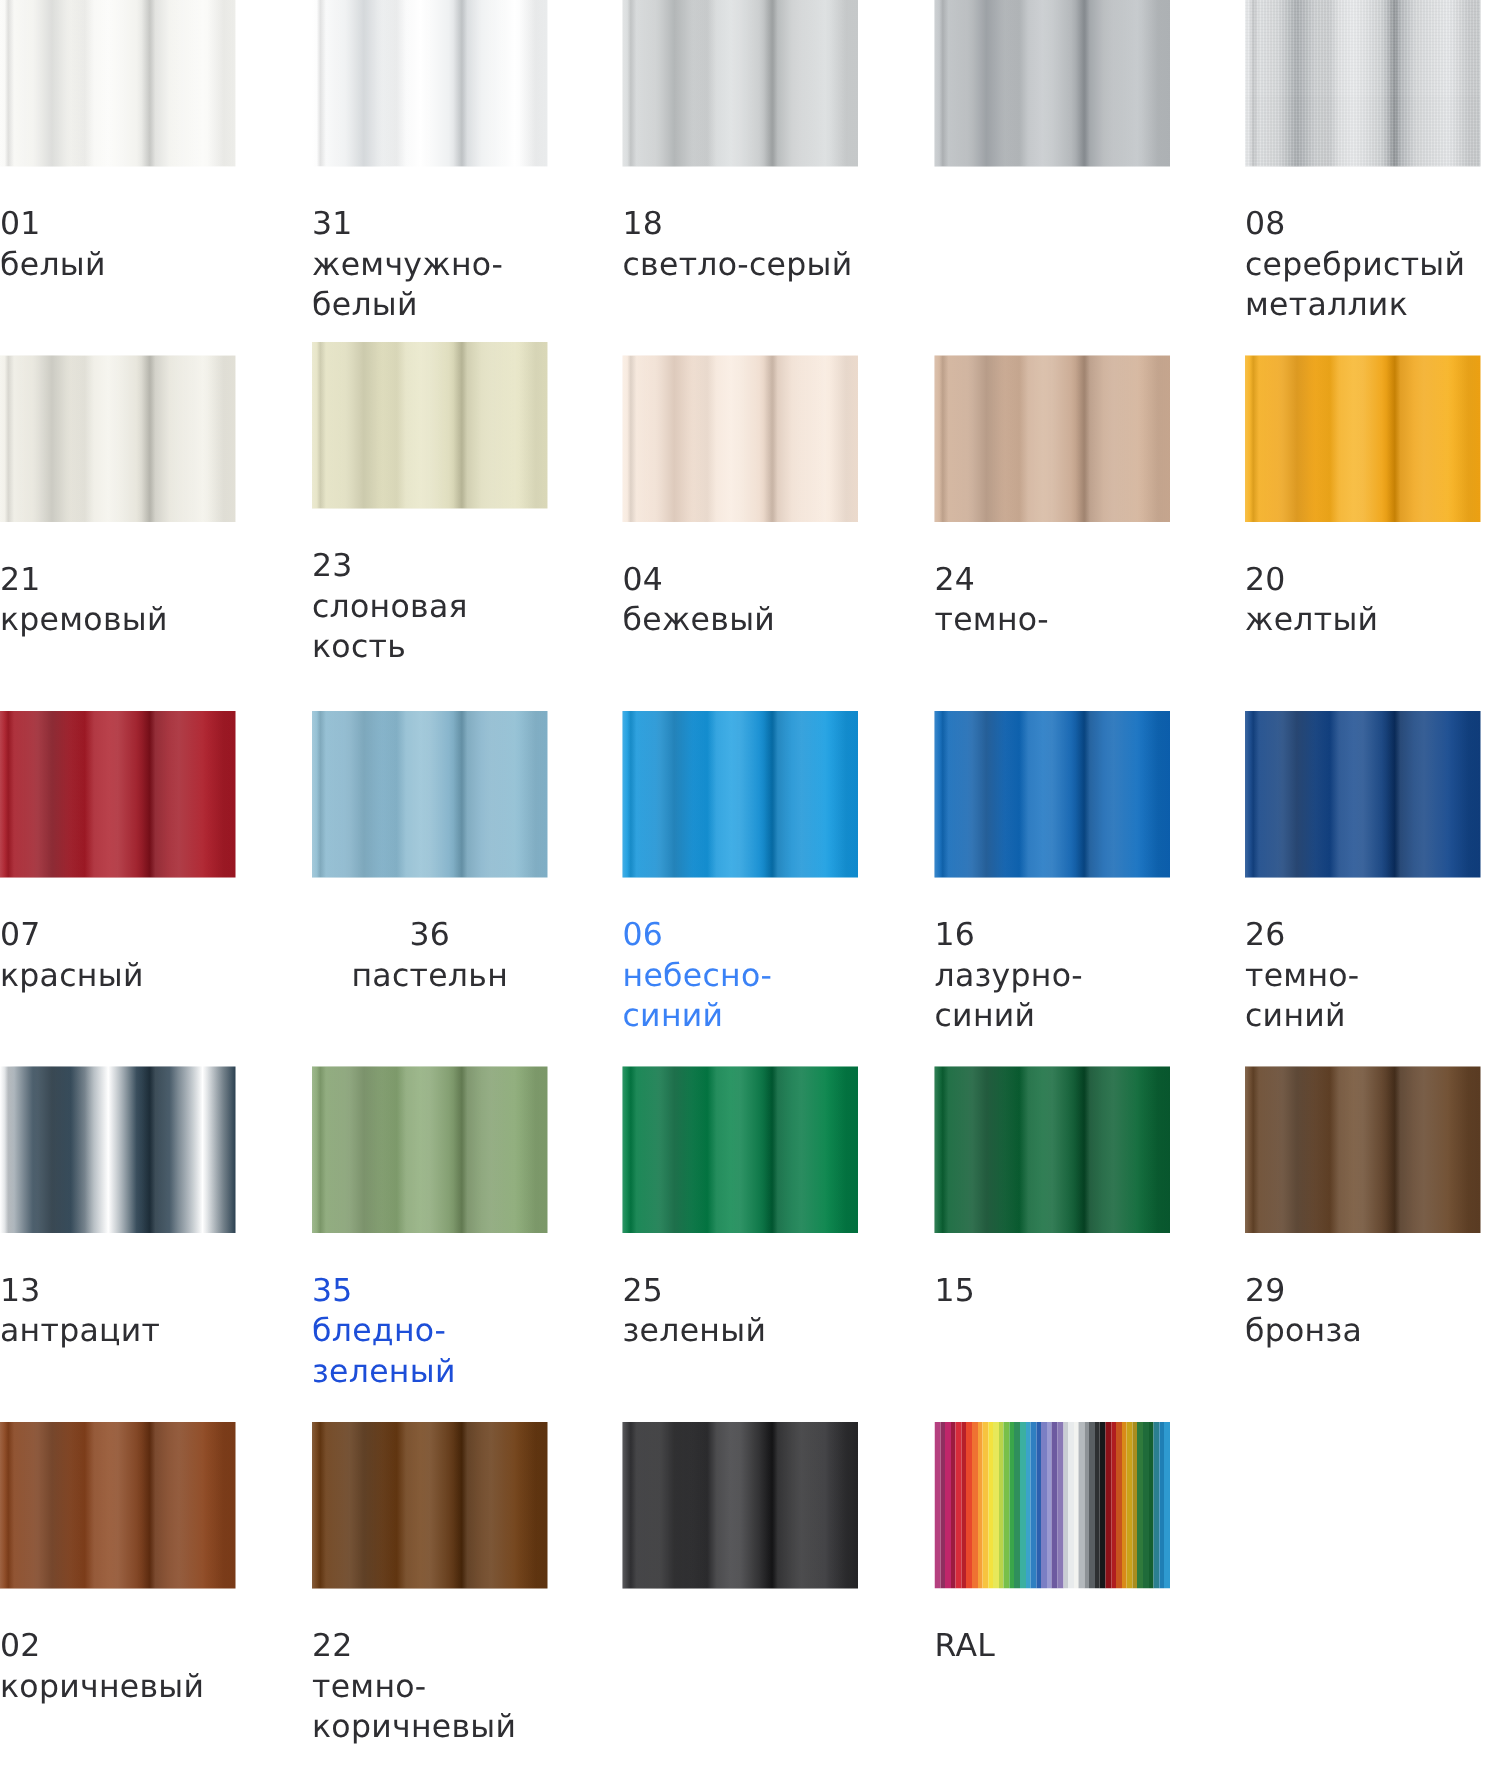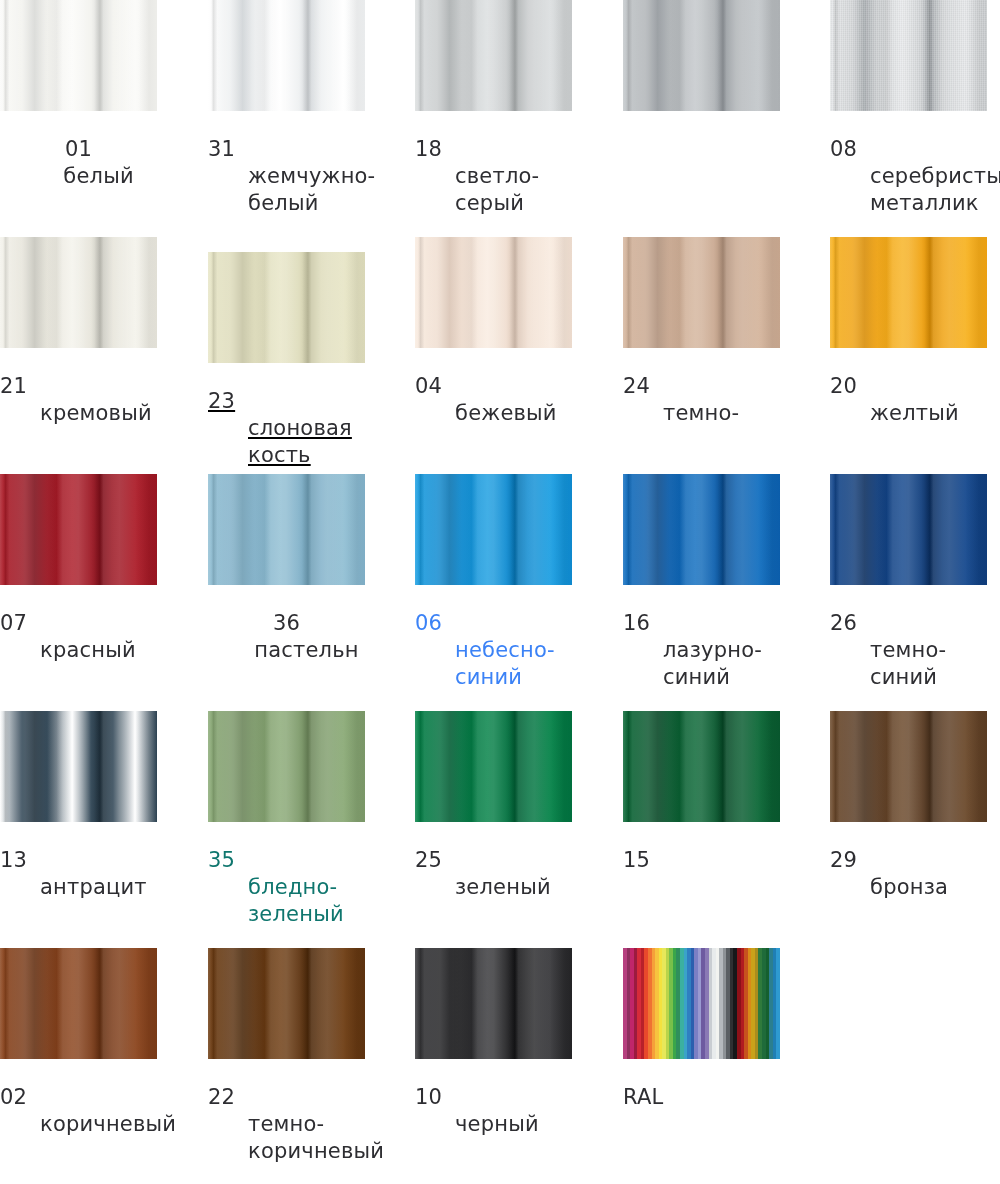--- a/index.html
+++ b/index.html
@@ -60,31 +60,31 @@
   .label{
     margin-top:25px;
     font-size:21px;
     line-height:27px;
     color:#2e2e32;
     font-weight:400;
     letter-spacing:.2px;
     white-space:pre-line;
   }
   .code{display:block;}
-  .name{display:block;margin-left:40px;}
+  .name{display:block;}
 </style>
 </head>
 <body>
 
 <div id="palette">
     <div class="cell" style="left: 0px; top: 0px;">
       <div class="swatch" style="background: linear-gradient(90deg, rgb(251, 251, 249) 0%, rgb(242, 242, 238) 14%, rgb(216, 217, 214) 22%, rgb(242, 242, 238) 30%, rgb(251, 251, 249) 46%, rgb(242, 242, 238) 58%, rgb(216, 217, 214) 64%, rgb(242, 242, 238) 72%, rgb(251, 251, 249) 86%, rgb(242, 242, 238) 100%);">
         <div class="ribs"></div>
       </div>
-      <div class="label" style="color: rgb(46, 46, 50); text-align: center;"><span class="code">01</span><span class="name">белый</span></div>
+      <div class="label" style="color: rgb(46, 46, 50);"><span class="code">01</span><span class="name">белый</span></div>
     </div>
     <div class="cell" style="left: 208px; top: 0px;">
       <div class="swatch" style="background: linear-gradient(90deg, rgb(255, 255, 255) 0%, rgb(238, 240, 241) 14%, rgb(207, 211, 214) 22%, rgb(238, 240, 241) 30%, rgb(255, 255, 255) 46%, rgb(238, 240, 241) 58%, rgb(207, 211, 214) 64%, rgb(238, 240, 241) 72%, rgb(255, 255, 255) 86%, rgb(238, 240, 241) 100%);">
         <div class="ribs"></div>
       </div>
       <div class="label" style="color: rgb(46, 46, 50);"><span class="code">31</span><span class="name">жемчужно-
 белый</span></div>
     </div>
     <div class="cell" style="left: 415px; top: 0px;">
       <div class="swatch" style="background: linear-gradient(90deg, rgb(220, 223, 224) 0%, rgb(201, 204, 205) 14%, rgb(169, 173, 174) 22%, rgb(201, 204, 205) 30%, rgb(220, 223, 224) 46%, rgb(201, 204, 205) 58%, rgb(169, 173, 174) 64%, rgb(201, 204, 205) 72%, rgb(220, 223, 224) 86%, rgb(201, 204, 205) 100%);">
@@ -104,21 +104,21 @@
       </div>
       <div class="label" style="color: rgb(46, 46, 50);"><span class="code">08</span><span class="name">серебристый
 металлик</span></div>
     </div>
     <div class="cell" style="left: 0px; top: 237px;">
       <div class="swatch" style="background: linear-gradient(90deg, rgb(244, 243, 236) 0%, rgb(230, 228, 218) 14%, rgb(197, 196, 187) 22%, rgb(230, 228, 218) 30%, rgb(244, 243, 236) 46%, rgb(230, 228, 218) 58%, rgb(197, 196, 187) 64%, rgb(230, 228, 218) 72%, rgb(244, 243, 236) 86%, rgb(230, 228, 218) 100%);">
         <div class="ribs"></div>
       </div>
       <div class="label" style="color: rgb(46, 46, 50);"><span class="code">21</span><span class="name">кремовый</span></div>
     </div>
-    <div class="cell" style="left: 208px; top: 252px; text-decoration: underline;">
+    <div class="cell" style="left: 208px; top: 228px;">
       <div class="swatch" style="background: linear-gradient(90deg, rgb(232, 230, 200) 0%, rgb(222, 220, 187) 14%, rgb(197, 195, 162) 22%, rgb(222, 220, 187) 30%, rgb(232, 230, 200) 46%, rgb(222, 220, 187) 58%, rgb(197, 195, 162) 64%, rgb(222, 220, 187) 72%, rgb(232, 230, 200) 86%, rgb(222, 220, 187) 100%);">
         <div class="ribs"></div>
       </div>
       <div class="label" style="color: rgb(46, 46, 50);"><span class="code">23</span><span class="name">слоновая
 кость</span></div>
     </div>
     <div class="cell" style="left: 415px; top: 237px;">
       <div class="swatch" style="background: linear-gradient(90deg, rgb(249, 236, 225) 0%, rgb(240, 222, 208) 14%, rgb(217, 195, 179) 22%, rgb(240, 222, 208) 30%, rgb(249, 236, 225) 46%, rgb(240, 222, 208) 58%, rgb(217, 195, 179) 64%, rgb(240, 222, 208) 72%, rgb(249, 236, 225) 86%, rgb(240, 222, 208) 100%);">
         <div class="ribs"></div>
       </div>
@@ -172,21 +172,21 @@
     <div class="cell" style="left: 0px; top: 711px;">
       <div class="swatch" style="background: linear-gradient(90deg, rgba(54, 80, 98, 0) 0%, rgb(44, 66, 82) 14%, rgb(31, 48, 60) 22%, rgb(44, 66, 82) 30%, rgba(54, 80, 98, 0) 46%, rgb(44, 66, 82) 58%, rgb(31, 48, 60) 64%, rgb(44, 66, 82) 72%, rgba(54, 80, 98, 0) 86%, rgb(44, 66, 82) 100%);">
         <div class="ribs"></div>
       </div>
       <div class="label" style="color: rgb(46, 46, 50);"><span class="code">13</span><span class="name">антрацит</span></div>
     </div>
     <div class="cell" style="left: 208px; top: 711px;">
       <div class="swatch" style="background: linear-gradient(90deg, rgb(140, 171, 120) 0%, rgb(125, 154, 106) 14%, rgb(106, 132, 88) 22%, rgb(125, 154, 106) 30%, rgb(140, 171, 120) 46%, rgb(125, 154, 106) 58%, rgb(106, 132, 88) 64%, rgb(125, 154, 106) 72%, rgb(140, 171, 120) 86%, rgb(125, 154, 106) 100%);">
         <div class="ribs"></div>
       </div>
-      <div class="label" style="color: #0f766e;"><span class="code">35</span><span class="name">бледно-
+      <div class="label" style="color: #1d4ed8;"><span class="code">35</span><span class="name">бледно-
 зеленый</span></div>
     </div>
     <div class="cell" style="left: 415px; top: 711px;">
       <div class="swatch" style="background: linear-gradient(90deg, rgb(6, 131, 73) 0%, rgb(1, 113, 63) 14%, rgb(0, 92, 51) 22%, rgb(1, 113, 63) 30%, rgb(6, 131, 73) 46%, rgb(1, 113, 63) 58%, rgb(0, 92, 51) 64%, rgb(1, 113, 63) 72%, rgb(6, 131, 73) 86%, rgb(1, 113, 63) 100%);">
         <div class="ribs"></div>
       </div>
       <div class="label" style="color: rgb(46, 46, 50);"><span class="code">25</span><span class="name">зеленый</span></div>
     </div>
     <div class="cell" style="left: 623px; top: 711px;">
       <div class="swatch" style="background: linear-gradient(90deg, rgb(12, 104, 55) 0%, rgb(8, 88, 46) 14%, rgb(5, 69, 36) 22%, rgb(8, 88, 46) 30%, rgb(12, 104, 55) 46%, rgb(8, 88, 46) 58%, rgb(5, 69, 36) 64%, rgb(8, 88, 46) 72%, rgb(12, 104, 55) 86%, rgb(8, 88, 46) 100%);">
@@ -210,21 +210,20 @@
       <div class="swatch" style="background: linear-gradient(90deg, rgb(111, 62, 20) 0%, rgb(94, 51, 15) 14%, rgb(74, 39, 9) 22%, rgb(94, 51, 15) 30%, rgb(111, 62, 20) 46%, rgb(94, 51, 15) 58%, rgb(74, 39, 9) 64%, rgb(94, 51, 15) 72%, rgb(111, 62, 20) 86%, rgb(94, 51, 15) 100%);">
         <div class="ribs"></div>
       </div>
       <div class="label" style="color: rgb(46, 46, 50);"><span class="code">22</span><span class="name">темно-
 коричневый</span></div>
     </div>
     <div class="cell" style="left: 415px; top: 948px;">
       <div class="swatch" style="background: linear-gradient(90deg, rgb(58, 58, 61) 0%, rgb(36, 36, 38) 14%, rgb(20, 20, 22) 22%, rgb(36, 36, 38) 30%, rgb(58, 58, 61) 46%, rgb(36, 36, 38) 58%, rgb(20, 20, 22) 64%, rgb(36, 36, 38) 72%, rgb(58, 58, 61) 86%, rgb(36, 36, 38) 100%);">
         <div class="ribs"></div>
       </div>
-      <div class="label" style="color: rgb(46, 46, 50);"><span class="code">10</span><span class="name">черный</span></div>
     </div>
     <div class="cell" style="left: 623px; top: 948px;">
       <div class="ral-swatch">
         <div class="stripe" style="background: rgb(181, 64, 127);"></div>
         <div class="stripe" style="background: rgb(142, 47, 95);"></div>
         <div class="stripe" style="background: rgb(192, 38, 106);"></div>
         <div class="stripe" style="background: rgb(156, 27, 63);"></div>
         <div class="stripe" style="background: rgb(214, 43, 58);"></div>
         <div class="stripe" style="background: rgb(183, 32, 42);"></div>
         <div class="stripe" style="background: rgb(232, 72, 44);"></div>

